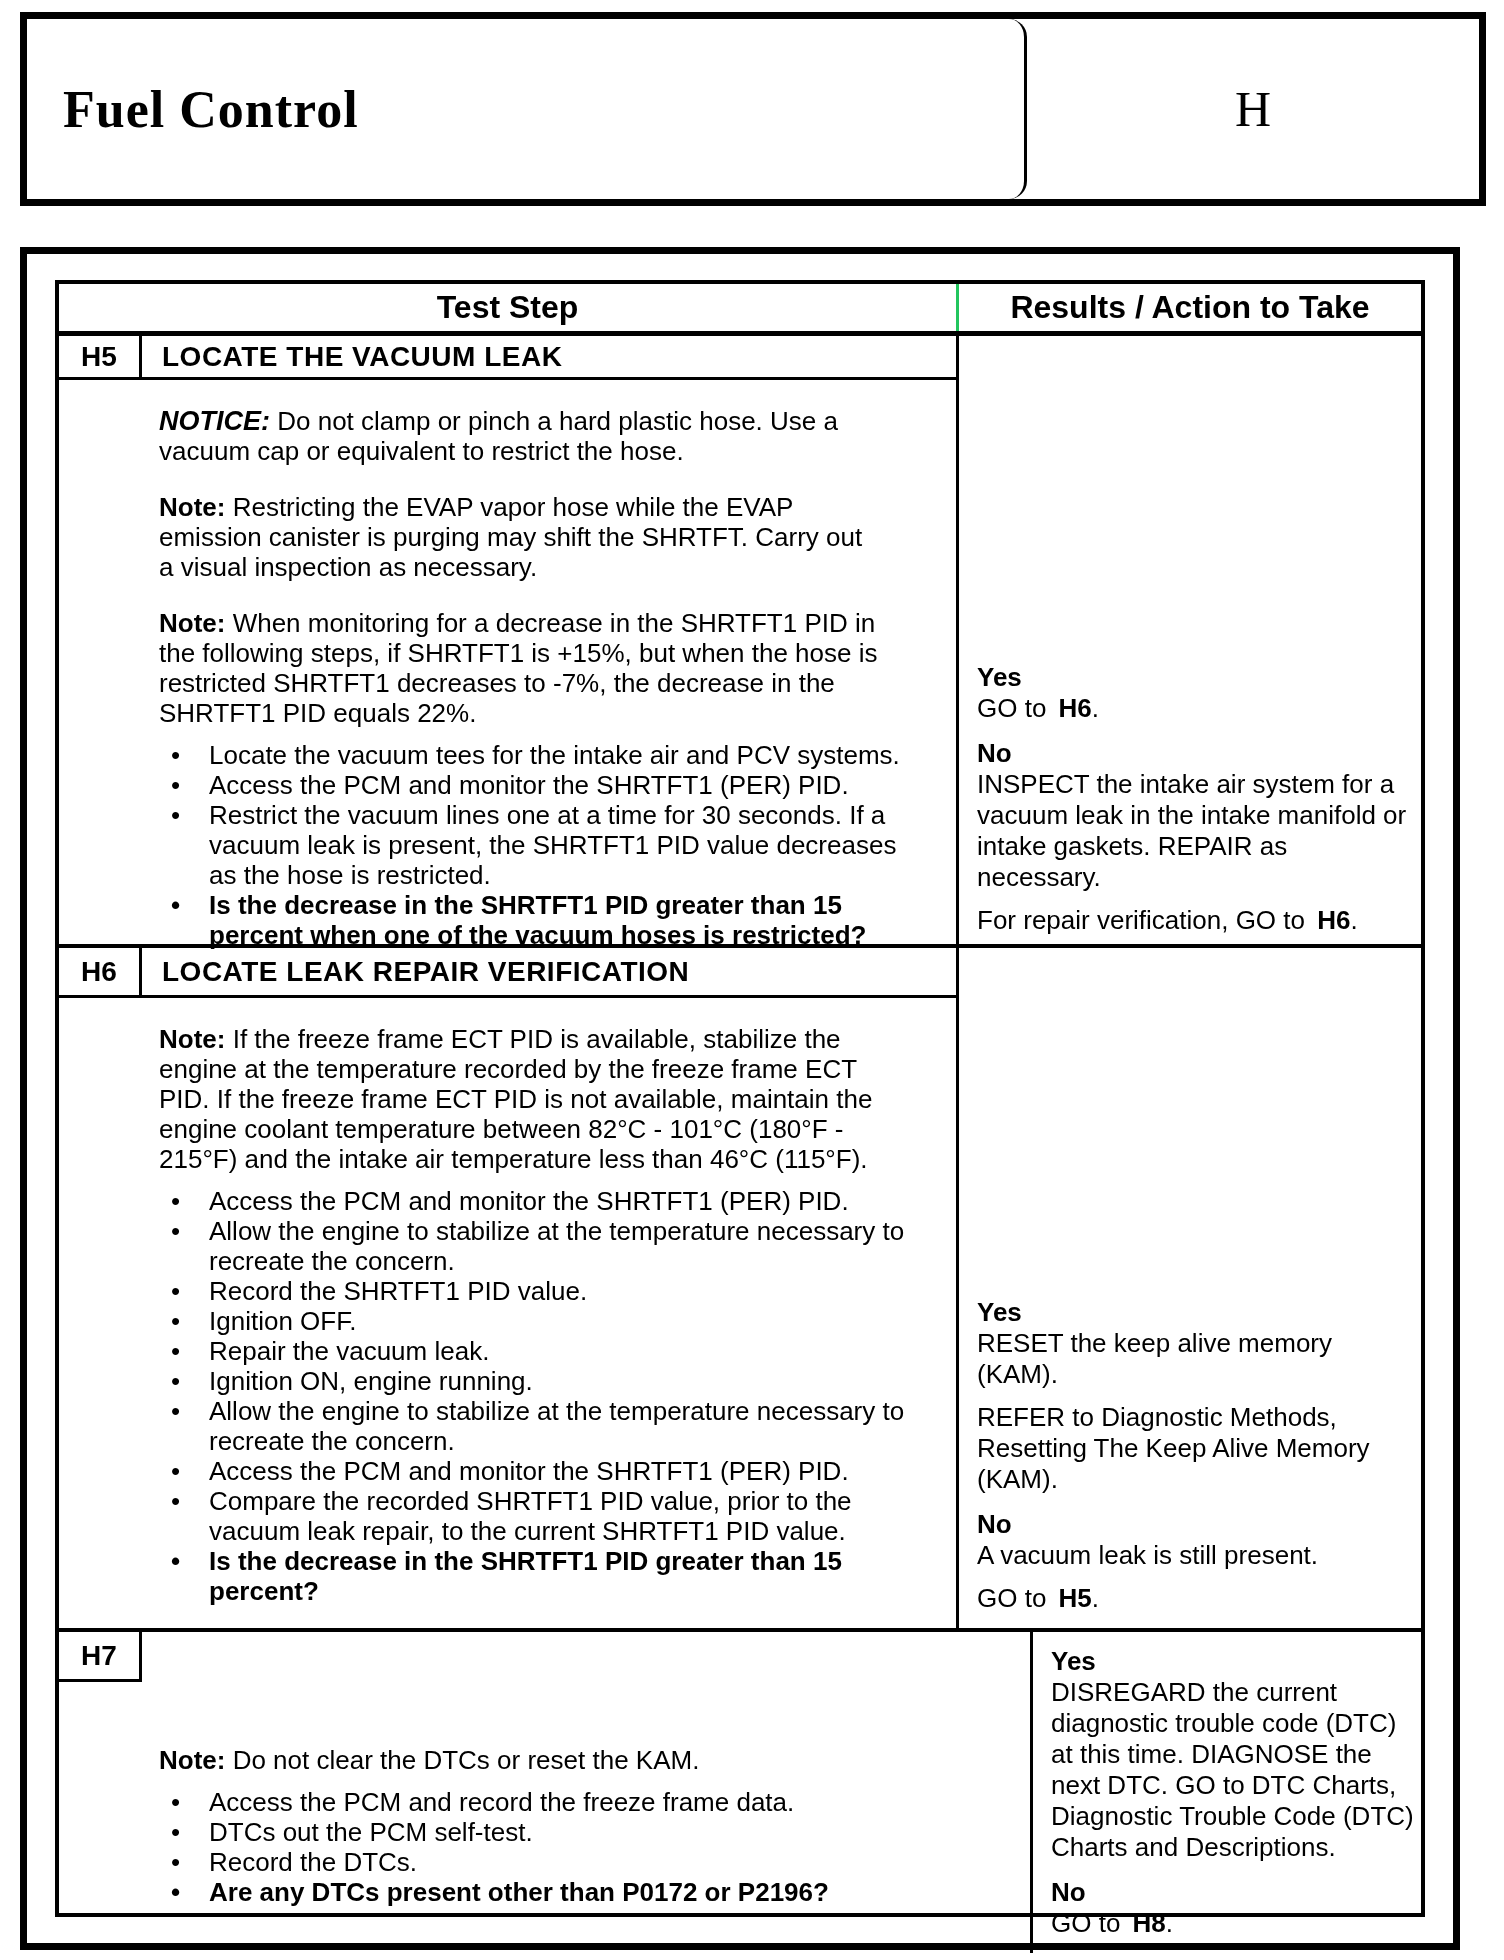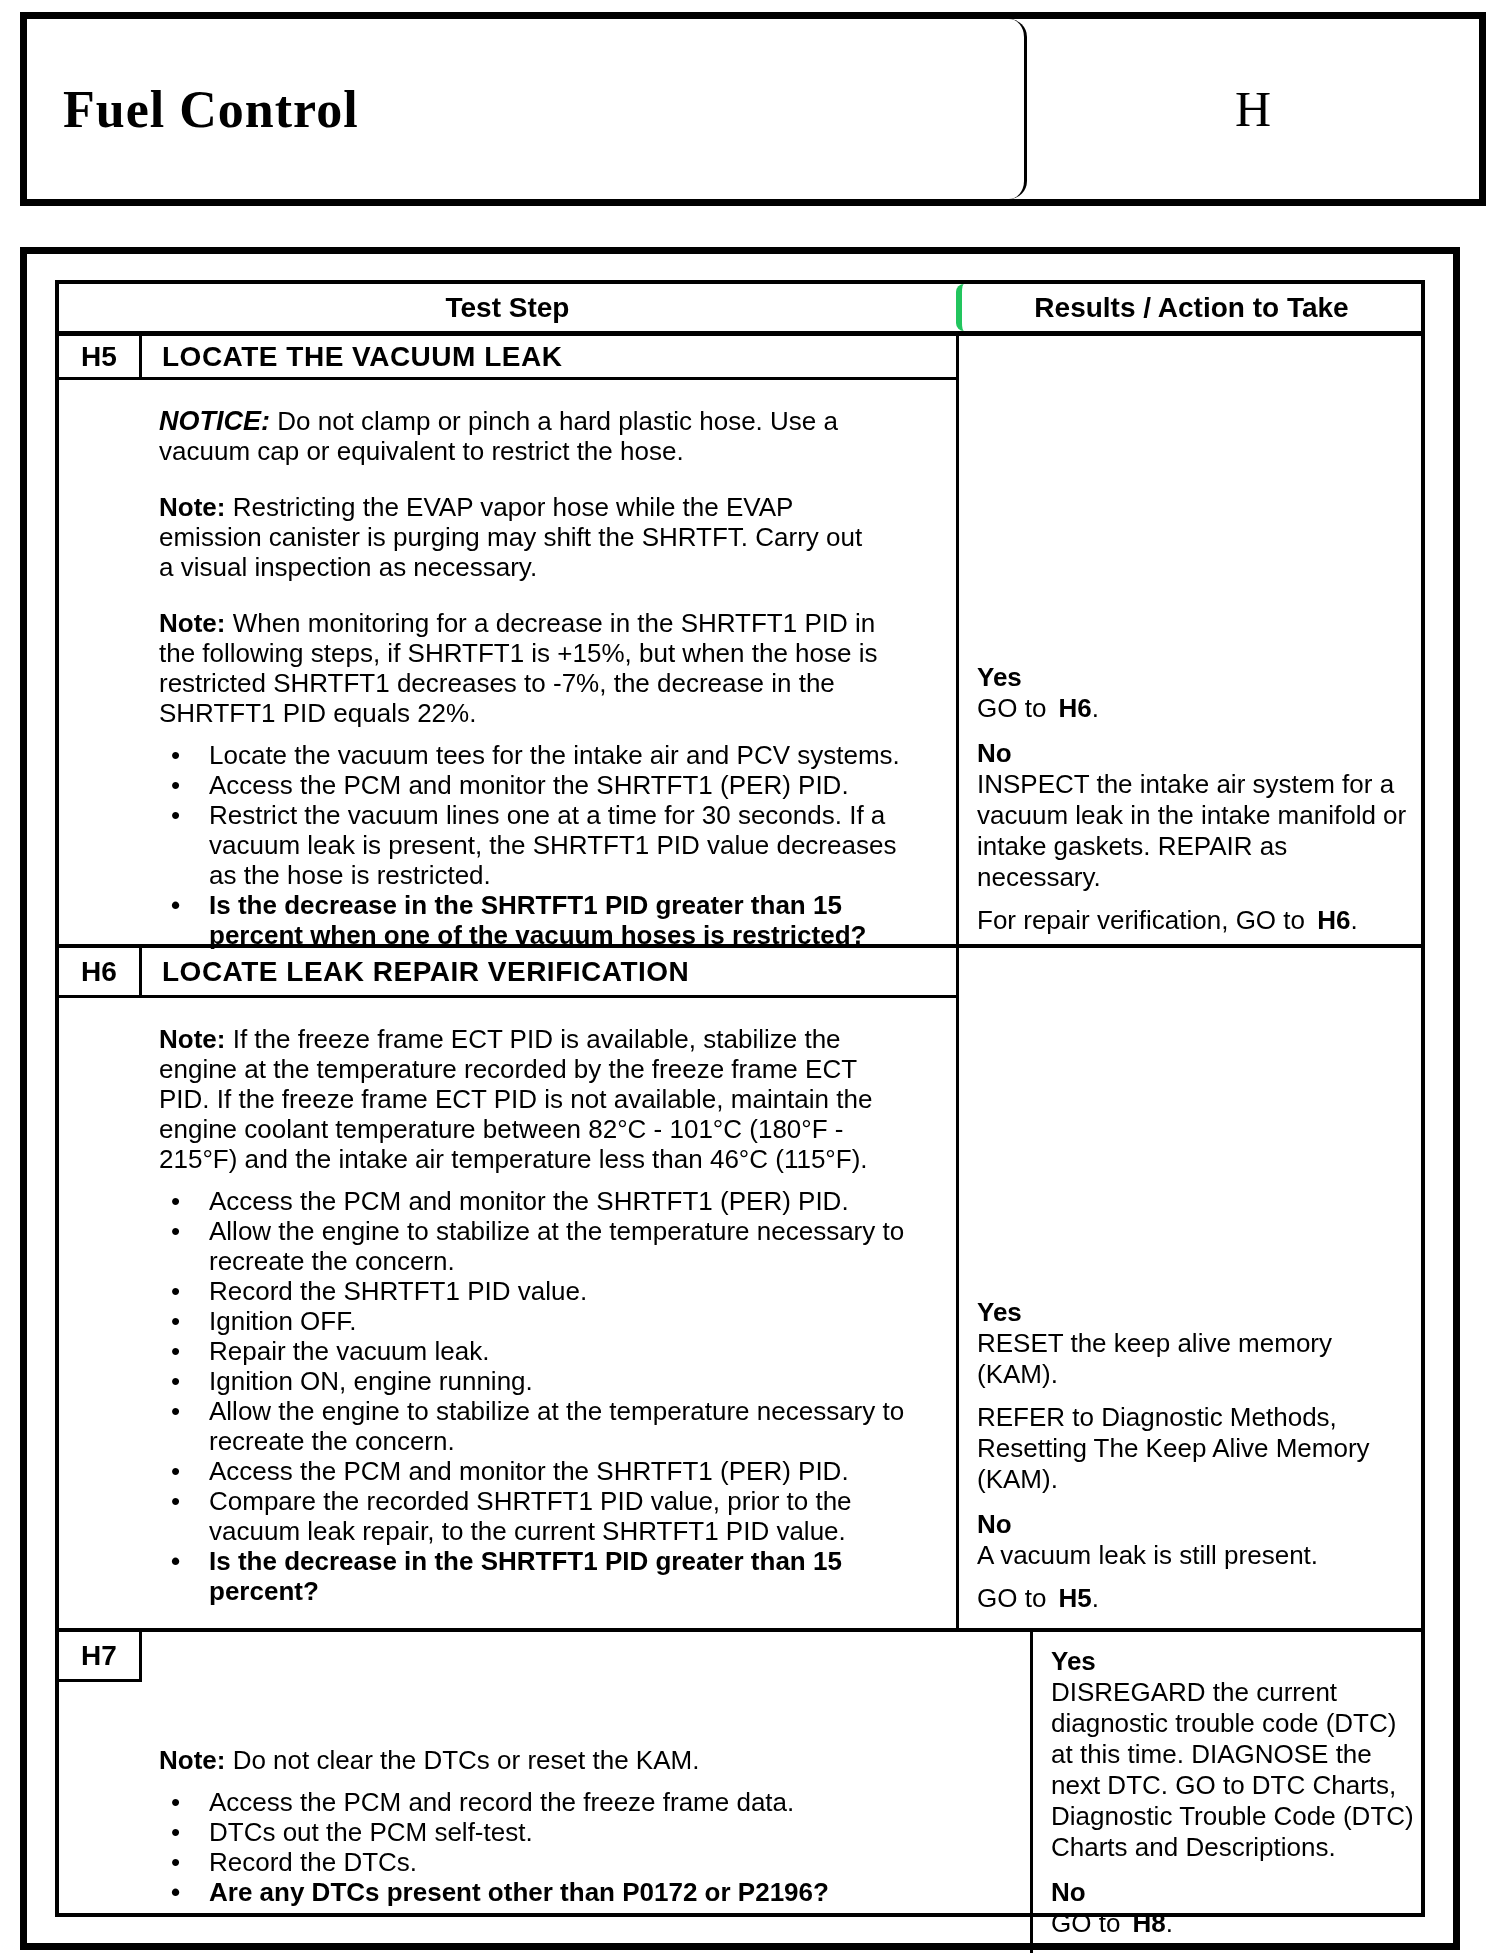--- a/index.html
+++ b/index.html
@@ -38,23 +38,23 @@
   .ptable {
     position:absolute; left:28px; top:26px; width:1370px; height:1637px;
     border:4px solid #000; display:flex; flex-direction:column; background:#fff;
   }
   .thead {
     flex:none; height:52px; border-bottom:5px solid #000;
     display:grid; grid-template-columns:897px 1fr;
   }
   .th {
     display:flex; align-items:center; justify-content:center;
-    font-weight:bold; font-size:28px;
-  }
-  .th-results { border-left:6px solid #22c55e;border-radius:8px; }
+    font-weight:bold; font-size:32px;
+  }
+  .th-results { border-left:3px solid #22c55e; }
 
   .section {
     flex:none;
     display:grid;
     grid-template-columns:83px 814px 1fr;
     grid-template-rows:44px 1fr;
   }
   .section + .section { border-top:4px solid #000; }
   .section.s0 { height:608px; }
   .section.s1 { height:684px; grid-template-rows:50px 1fr; }

